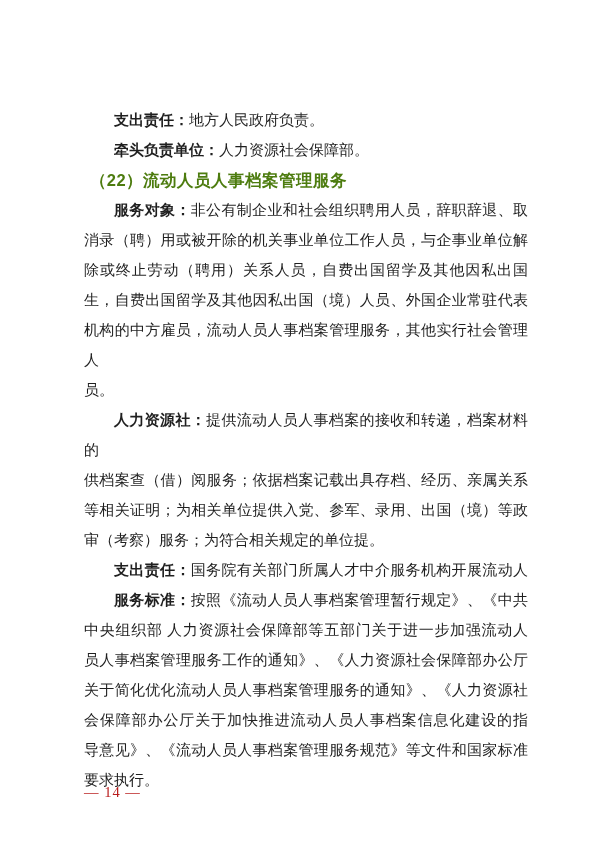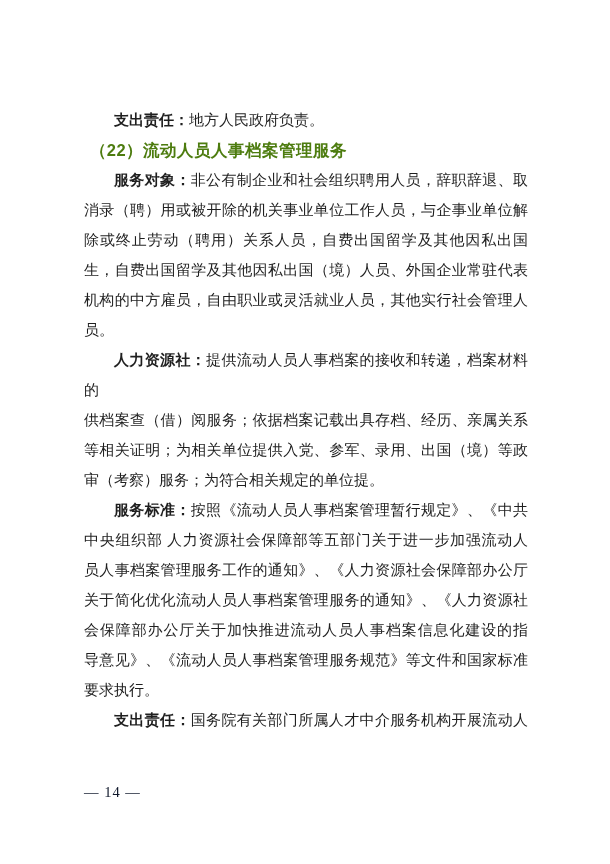--- a/index.html
+++ b/index.html
@@ -52,64 +52,67 @@
     line-height: 30px;
     text-indent: 0.35em;
     letter-spacing: 0.5px;
   }
   .page-footer {
     position: absolute;
     left: 84px;
     top: 779px;
     font-size: 14.5px;
     line-height: 26px;
-    color: #0f172a;
+    color: #b91c1c;
     letter-spacing: 1px;
     font-family: "Liberation Serif", "DejaVu Serif", serif;
   }
 </style>
 </head>
 <body>
 
 <div class="page">
   <div class="content">
 
     <div class="para">
         <div class="line"><span class="para-label">支出责任：</span>地方人民政府负责。</div>
       </div>
 
+    <div class="para">
+        <div class="line"><span class="para-label">牵头负责单位：</span>人力资源社会保障部。</div>
+      </div>
 
     <div class="section-heading">（22）流动人员人事档案管理服务</div>
 
     <div class="para">
         <div class="line flush"><span class="para-label">服务对象：</span>非公有制企业和社会组织聘用人员，辞职辞退、取</div>
         <div class="line flush">消录（聘）用或被开除的机关事业单位工作人员，与企事业单位解</div>
         <div class="line flush">除或终止劳动（聘用）关系人员，自费出国留学及其他因私出国</div>
         <div class="line flush">生，自费出国留学及其他因私出国（境）人员、外国企业常驻代表</div>
-        <div class="line flush">机构的中方雇员，自由职业或灵活就业人员，其他实行社会管理人</div>
+        <div class="line flush">机构的中方雇员，流动人员人事档案管理服务，其他实行社会管理人</div>
         <div class="line">员。</div>
       </div>
 
     <div class="para">
         <div class="line flush"><span class="para-label">人力资源社：</span>提供流动人员人事档案的接收和转递，档案材料的</div>
         <div class="line flush">供档案查（借）阅服务；依据档案记载出具存档、经历、亲属关系</div>
         <div class="line flush">等相关证明；为相关单位提供入党、参军、录用、出国（境）等政</div>
         <div class="line">审（考察）服务；为符合相关规定的单位提。</div>
+      </div>
+
+    <div class="para">
+        <div class="line flush"><span class="para-label">支出责任：</span>国务院有关部门所属人才中介服务机构开展流动人</div>
       </div>
 
     <div class="para">
         <div class="line flush"><span class="para-label">服务标准：</span>按照《流动人员人事档案管理暂行规定》、《中共</div>
         <div class="line flush">中央组织部 人力资源社会保障部等五部门关于进一步加强流动人</div>
         <div class="line flush">员人事档案管理服务工作的通知》、《人力资源社会保障部办公厅</div>
         <div class="line flush">关于简化优化流动人员人事档案管理服务的通知》、《人力资源社</div>
         <div class="line flush">会保障部办公厅关于加快推进流动人员人事档案信息化建设的指</div>
         <div class="line flush">导意见》、《流动人员人事档案管理服务规范》等文件和国家标准</div>
         <div class="line">要求执行。</div>
       </div>
 
-    <div class="para">
-        <div class="line flush"><span class="para-label">支出责任：</span>国务院有关部门所属人才中介服务机构开展流动人</div>
-      </div>
-
   </div>
 
   <div class="page-footer">— 14 —</div>
 </div>
 
 </body></html>

